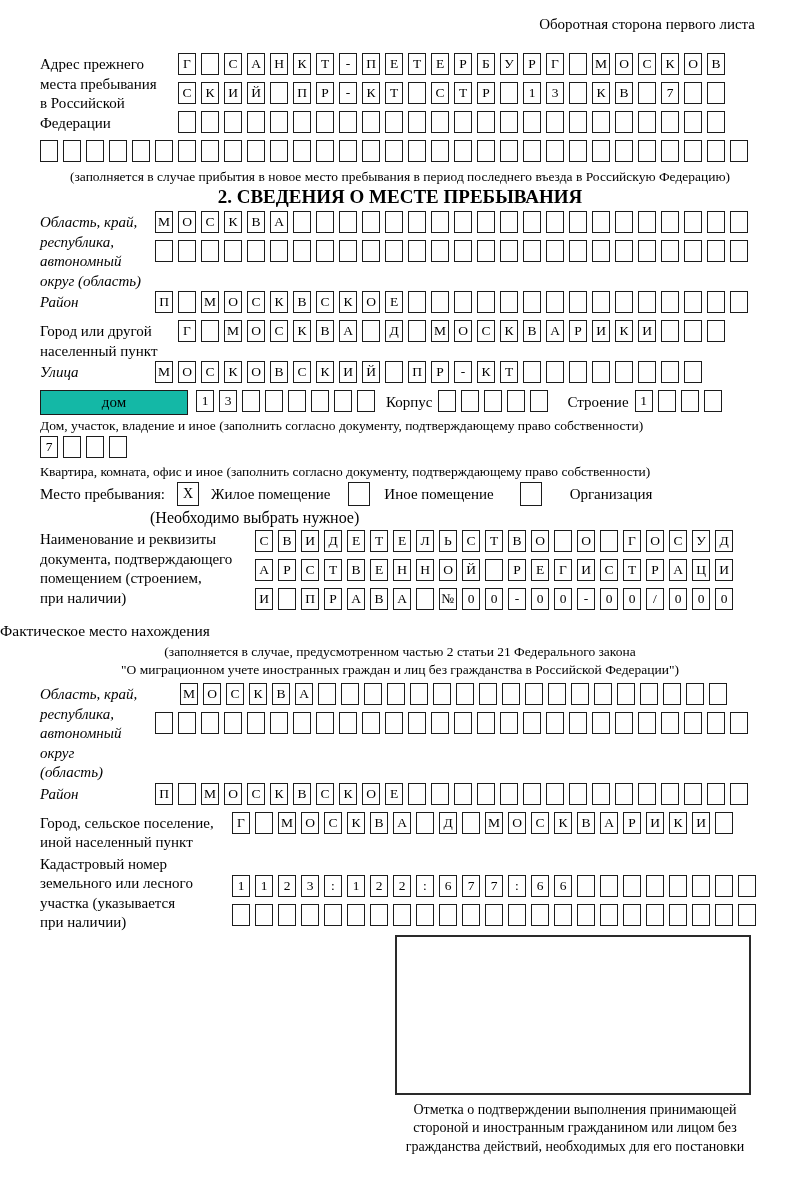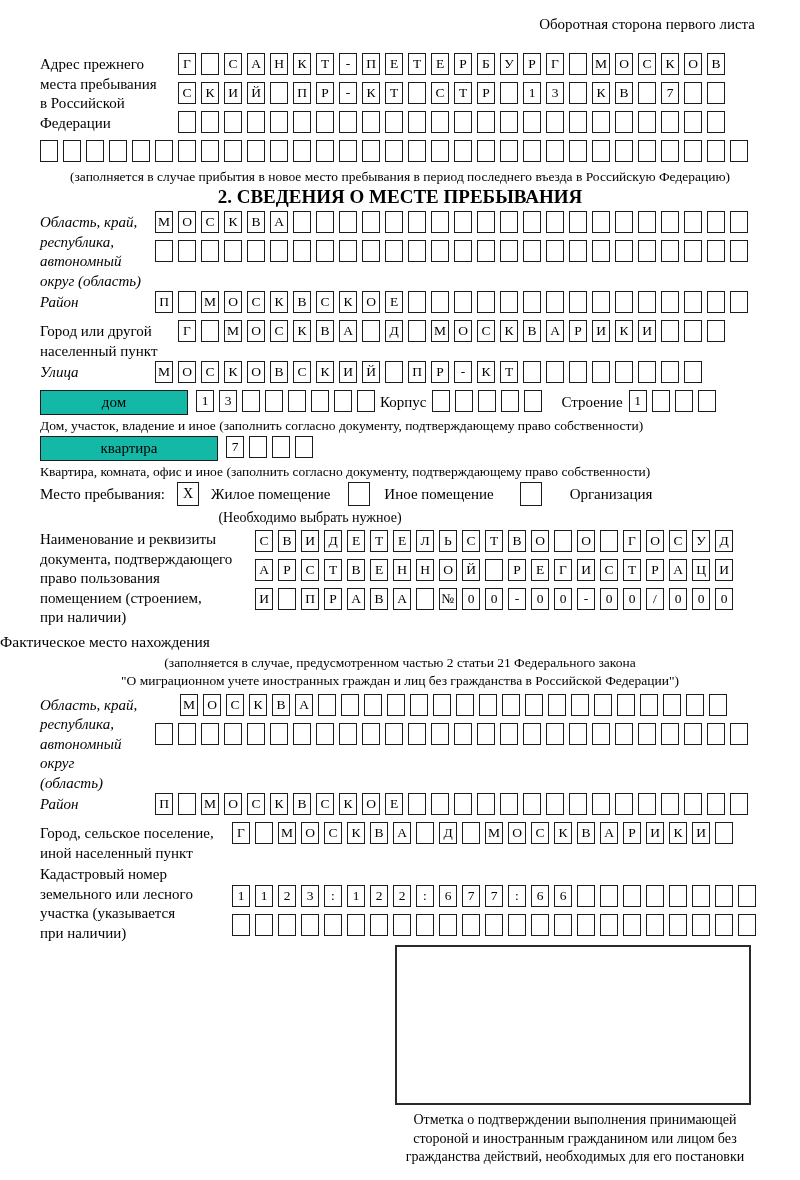--- a/index.html
+++ b/index.html
@@ -25,29 +25,29 @@
   .ind25{margin-left:25px;}
   .caption{font-size:13.5px;line-height:16px;text-align:center;margin:0 20px 2px 20px;}
   .caption-left{font-size:13.5px;line-height:17px;margin:0 0 2px 40px;}
   .h2{font-weight:bold;font-size:19px;text-align:center;line-height:20px;margin:2px 0 4px 0;}
   .inlinerow{display:flex;align-items:flex-start;margin-left:40px;height:25px;margin-bottom:2px;white-space:nowrap;}
   .widebox{box-sizing:border-box;border:1.5px solid #1c1c1c;height:25px;text-align:center;
     font-size:15px;line-height:22px;margin-right:8px;background:#14b8a6;}
   .wb-dom{width:148px;}
   .wb-kv{width:178px;}
   .ilabel{font-size:15px;line-height:24px;}
-  .ml6{margin-right:6px;}
+  .ml6{margin-left:6px;margin-right:6px;}
   .ml14{margin-left:14px;margin-right:6px;}
   .mesto{display:flex;align-items:flex-start;margin:2px 0 0 40px;white-space:nowrap;height:28px;}
   .mesto .ilabel{line-height:25px;}
   .checkcell{
     display:inline-block;box-sizing:border-box;width:22px;height:24px;border:1.5px solid #1c1c1c;
     text-align:center;font-size:14px;line-height:21px;background:#fff;
   }
-  .small-note{font-size:14px;line-height:16px;width:320px;margin-left:150px;text-align:center;margin-bottom:2px;}
+  .small-note{font-size:16px;line-height:16px;width:320px;margin-left:150px;margin-bottom:2px;}
   .fakt-title{font-weight:normal;font-size:15.5px;text-align:left;line-height:20px;margin:4px 0 2px 0;}
   .fakt-cap{font-size:13.5px;line-height:18px;text-align:center;}
   .stamp-box{box-sizing:border-box;width:356px;height:160px;border:2px solid #2a2a2a;margin:2px 0 6px 395px;background:#fff;}
   .stamp-caption{width:480px;margin-left:335px;text-align:center;font-size:14px;line-height:18.5px;}
   .mb4{margin-bottom:4px;}
 </style>
 </head>
 <body>
 
 <div class="top-note">Оборотная сторона первого листа</div>
@@ -111,41 +111,39 @@
   <div class="widebox wb-dom">дом</div>
   <span><span class="cell">1</span><span class="cell">3</span><span class="cell"></span><span class="cell"></span><span class="cell"></span><span class="cell"></span><span class="cell"></span><span class="cell"></span></span>
   <span class="ilabel ml6">Корпус</span>
   <span><span class="cell"></span><span class="cell"></span><span class="cell"></span><span class="cell"></span><span class="cell"></span></span>
   <span class="ilabel ml14">Строение</span>
   <span><span class="cell">1</span><span class="cell"></span><span class="cell"></span><span class="cell"></span></span>
 </div>
 <div class="caption-left">Дом, участок, владение и иное (заполнить согласно документу, подтверждающему право собственности)</div>
 
 <div class="inlinerow">
-  <div class="widebox wb-kv">квартира</div>
   <span><span class="cell">7</span><span class="cell"></span><span class="cell"></span><span class="cell"></span></span>
 </div>
 <div class="caption-left">Квартира, комната, офис и иное (заполнить согласно документу, подтверждающему право собственности)</div>
 
 <div class="mesto">
   <span class="ilabel">Место пребывания:</span>
   <span class="checkcell" style="margin-left:12px">X</span>
   <span class="ilabel" style="margin-left:12px">Жилое помещение</span>
   <span class="checkcell" style="margin-left:18px"></span>
   <span class="ilabel" style="margin-left:14px">Иное помещение</span>
   <span class="checkcell" style="margin-left:26px"></span>
   <span class="ilabel" style="margin-left:28px">Организация</span>
 </div>
 <div class="small-note">(Необходимо выбрать нужное)</div>
 
 <div class="field mb4">
   <div class="flabel w215">
       <div>Наименование и реквизиты</div>
       <div>документа, подтверждающего</div>
-      <div>право пользования</div>
       <div>помещением (строением,</div>
       <div>при наличии)</div>
     </div>
   <div class="rows" style="padding-top:2px">
     <div class="boxrow"><span class="cell">С</span><span class="cell">В</span><span class="cell">И</span><span class="cell">Д</span><span class="cell">Е</span><span class="cell">Т</span><span class="cell">Е</span><span class="cell">Л</span><span class="cell">Ь</span><span class="cell">С</span><span class="cell">Т</span><span class="cell">В</span><span class="cell">О</span><span class="cell"></span><span class="cell">О</span><span class="cell"></span><span class="cell">Г</span><span class="cell">О</span><span class="cell">С</span><span class="cell">У</span><span class="cell">Д</span></div>
     <div class="boxrow"><span class="cell">А</span><span class="cell">Р</span><span class="cell">С</span><span class="cell">Т</span><span class="cell">В</span><span class="cell">Е</span><span class="cell">Н</span><span class="cell">Н</span><span class="cell">О</span><span class="cell">Й</span><span class="cell"></span><span class="cell">Р</span><span class="cell">Е</span><span class="cell">Г</span><span class="cell">И</span><span class="cell">С</span><span class="cell">Т</span><span class="cell">Р</span><span class="cell">А</span><span class="cell">Ц</span><span class="cell">И</span></div>
     <div class="boxrow"><span class="cell">И</span><span class="cell"></span><span class="cell">П</span><span class="cell">Р</span><span class="cell">А</span><span class="cell">В</span><span class="cell">А</span><span class="cell"></span><span class="cell">№</span><span class="cell">0</span><span class="cell">0</span><span class="cell">-</span><span class="cell">0</span><span class="cell">0</span><span class="cell">-</span><span class="cell">0</span><span class="cell">0</span><span class="cell">/</span><span class="cell">0</span><span class="cell">0</span><span class="cell">0</span></div>
   </div>
 </div>
 

